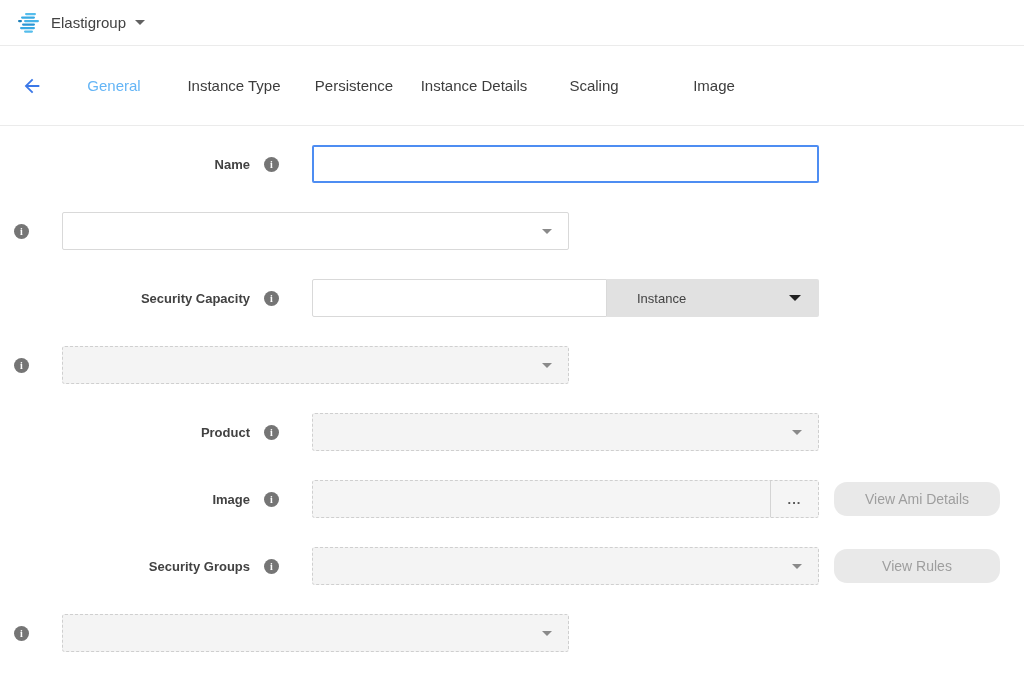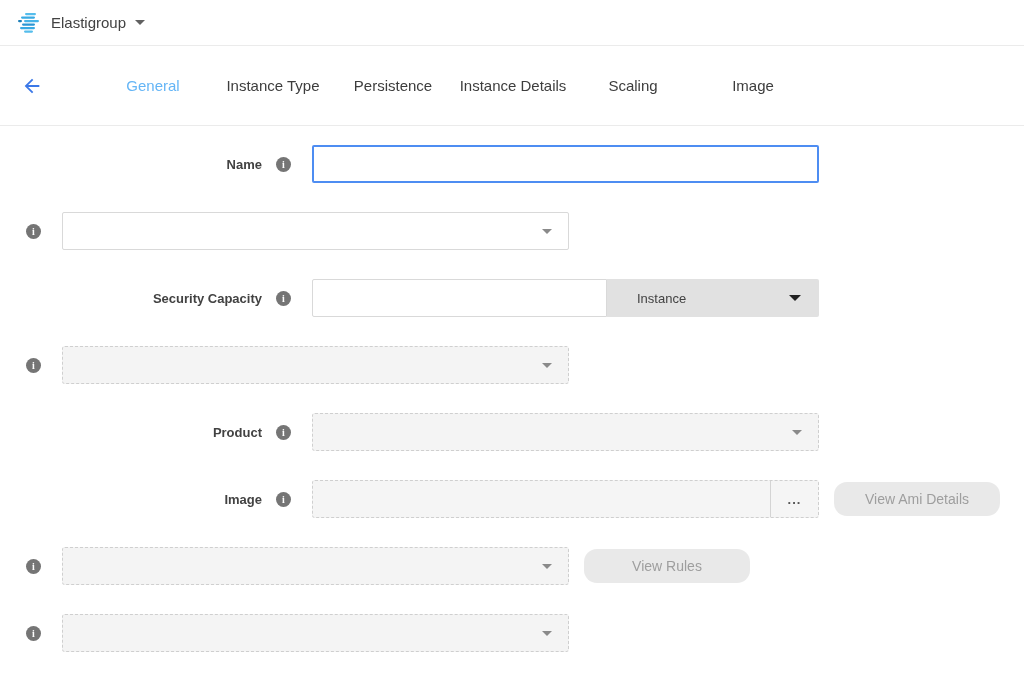--- a/index.html
+++ b/index.html
@@ -9,36 +9,36 @@
   
   .app-header { height:46px; display:flex; align-items:center; padding-left:18px;
                 border-bottom:1px solid #ebebeb; background:#fff; }
   .logo { width:24px; height:20px; display:block; }
   .app-name { margin-left:9px; font-size:15px; color:#424242; }
   .hdr-caret { margin-left:9px; width:0; height:0;
                border-left:5px solid transparent; border-right:5px solid transparent;
                border-top:5px solid #616161; }
 
   
-  .tabbar { height:80px; display:flex; align-items:center; border-bottom:1px solid #ebebeb;gap:39px; }
+  .tabbar { height:80px; display:flex; align-items:center; border-bottom:1px solid #ebebeb; }
   .back-btn { margin-left:20px; width:24px; height:24px; display:flex; align-items:center;
               justify-content:center; cursor:pointer; }
   .tabs { margin-left:10px; display:flex; }
   .tab { width:120px; text-align:center; font-size:15px; color:#3d3d3d; cursor:pointer; }
   .tab.active { color:#64b5f6; }
 
   
   .form { padding-top:19px; }
-  .row { height:38px; display:flex; align-items:center; margin-bottom:29px;padding-left:12px; }
+  .row { height:38px; display:flex; align-items:center; margin-bottom:29px; }
   .label-col { width:250px; text-align:right; font-size:13px; font-weight:bold; color:#424242; }
   .info { margin-left:14px; width:15px; height:15px; border-radius:50%; background:#757575;
           color:#fff; font-size:10px; font-weight:bold; display:flex; align-items:center;
           justify-content:center; flex:none; cursor:pointer;
           font-family:"Liberation Serif", serif; }
-  .field-col { margin-left:21px; width:507px; height:38px; position:relative; display:flex; }
+  .field-col { margin-left:33px; width:507px; height:38px; position:relative; display:flex; }
 
   .text-input { width:100%; height:100%; border:2px solid #4e8df2; border-radius:2px;
                 outline:none; padding:0 10px; font-size:13px; color:#424242; background:#fff; }
 
   .select { width:100%; height:100%; background:#fff; border:1px solid #d9d9d9;
             border-radius:2px; position:relative; cursor:pointer; }
   .select.disabled { background:#f4f4f4; border:1px dashed #cfcfcf; border-radius:3px; cursor:default; }
   .caret { position:absolute; right:16px; top:50%; margin-top:-2px; width:0; height:0;
            border-left:5px solid transparent; border-right:5px solid transparent;
            border-top:5px solid #8a8a8a; }
@@ -157,20 +157,21 @@
     <div class="field-col">
       <div class="image-field">
         <div class="image-main"></div>
         <div class="image-ellipsis">...</div>
       </div>
     </div>
     <button class="side-btn">View Ami Details</button>
   </div>
 
   <div class="row">
+    <div class="label-col">Security Groups</div>
     <span class="info">i</span>
     <div class="field-col">
       <div class="select disabled">
         <span></span>
         <span class="caret"></span>
       </div>
     </div>
     <button class="side-btn">View Rules</button>
   </div>
 

